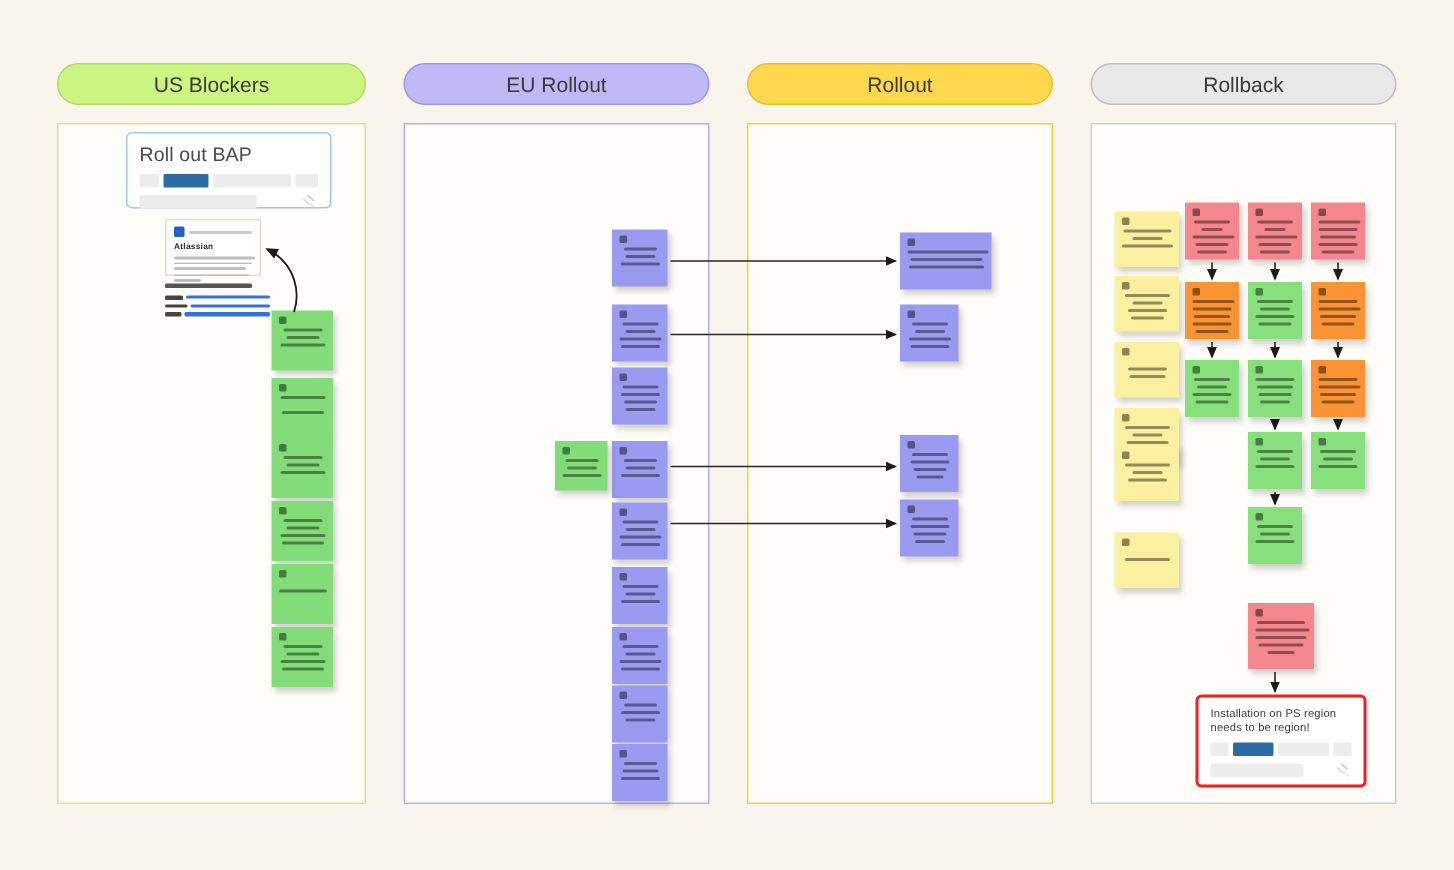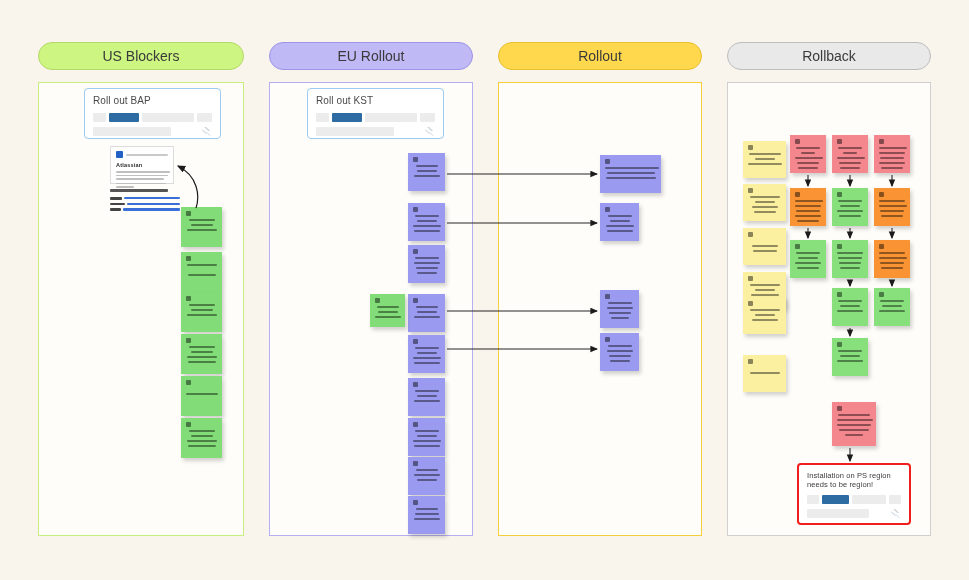--- a/index.html
+++ b/index.html
@@ -51,21 +51,21 @@
   
   .jcard{
     position:absolute;
     background:#ffffff;
     border:1px solid #9ccaf0;
     border-radius:4px;
     box-sizing:border-box;
     padding:6px 8px;
   }
   .jcard .jtitle{
-    font-size:10px;color:#4a4a4a;
+    font-size:13px;color:#4a4a4a;
     letter-spacing:.1px;line-height:1.25;
     margin-bottom:5px;
   }
   .jrow{display:flex;align-items:center;gap:3px;margin-bottom:4px;}
   .chip{height:9px;background:#ececec;border-radius:1px;}
   .chip.accent{background:#2d6ca2;}
   .jfoot{display:flex;align-items:center;justify-content:space-between;}
   .jicon{
     width:11px;height:11px;opacity:.45;
   }
@@ -420,37 +420,20 @@
     <div class="jfoot">
       <div class="chip" style="width: 78px;"></div>
       <svg class="jicon" viewBox="0 0 24 24">
         <path d="M11 2 L20 11 L16 11 L7 2 Z" fill="#8a9aa8"></path>
         <path d="M5 8 L14 17 L10 17 L1 8 Z" fill="#aab8c4"></path>
         <path d="M14 13 L22 21 L18 21 L10 13 Z" fill="#c3ced8"></path>
       </svg>
     </div>
   </div>
 
-  <div class="jcard" id="card-eu" style="left: 307px; top: 88px; width: 137px; height: 51px;">
-    <div class="jtitle">Roll out KST</div>
-    <div class="jrow">
-        <div class="chip" style="width: 14px;"></div>
-        <div class="chip accent" style="width: 32px;"></div>
-        <div class="chip" style="width: 56px;"></div>
-        <div class="chip" style="width: 16px;"></div>
-      </div>
-    <div class="jfoot">
-      <div class="chip" style="width: 78px;"></div>
-      <svg class="jicon" viewBox="0 0 24 24">
-        <path d="M11 2 L20 11 L16 11 L7 2 Z" fill="#8a9aa8"></path>
-        <path d="M5 8 L14 17 L10 17 L1 8 Z" fill="#aab8c4"></path>
-        <path d="M14 13 L22 21 L18 21 L10 13 Z" fill="#c3ced8"></path>
-      </svg>
-    </div>
-  </div>
 
   <div class="jcard alert" id="card-alert" style="left: 797px; top: 463px; width: 114px; height: 62px; border-color: rgb(240, 30, 30);">
     <div class="jtitle">Installation on PS region needs to be region!</div>
     <div class="jrow">
         <div class="chip" style="width: 14px;"></div>
         <div class="chip accent" style="width: 30px;"></div>
         <div class="chip" style="width: 38px;"></div>
         <div class="chip" style="width: 14px;"></div>
       </div>
     <div class="jfoot">

